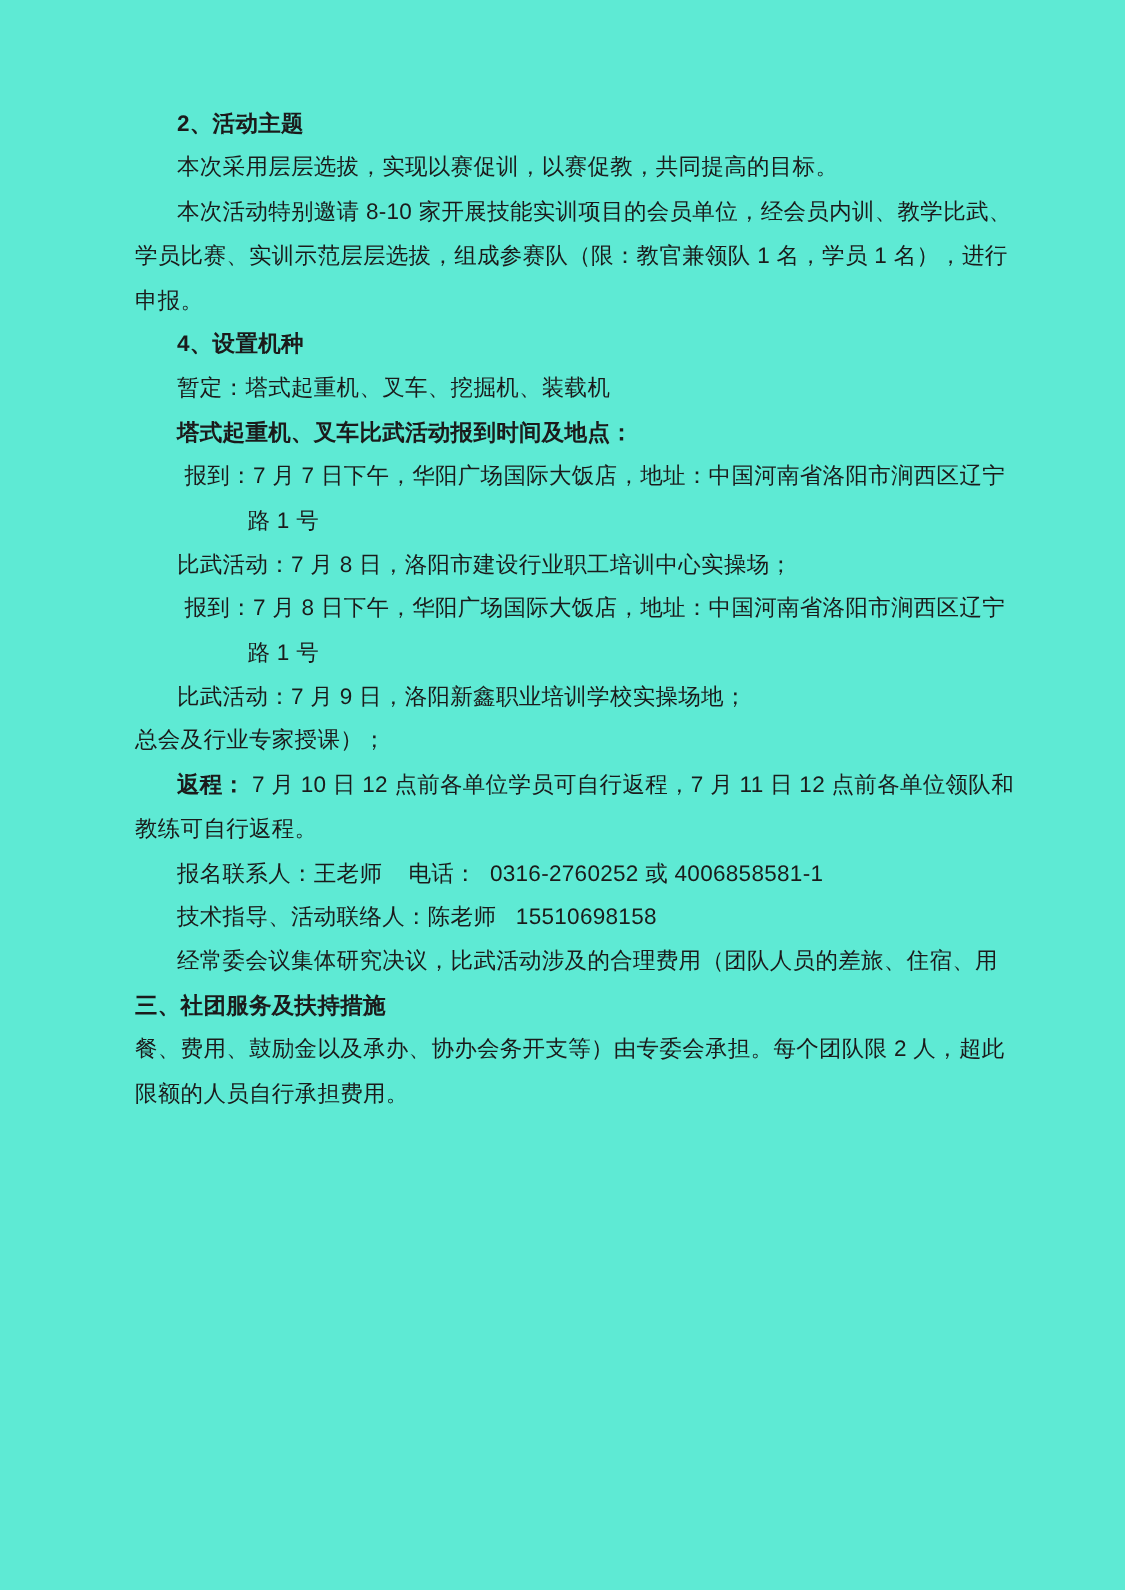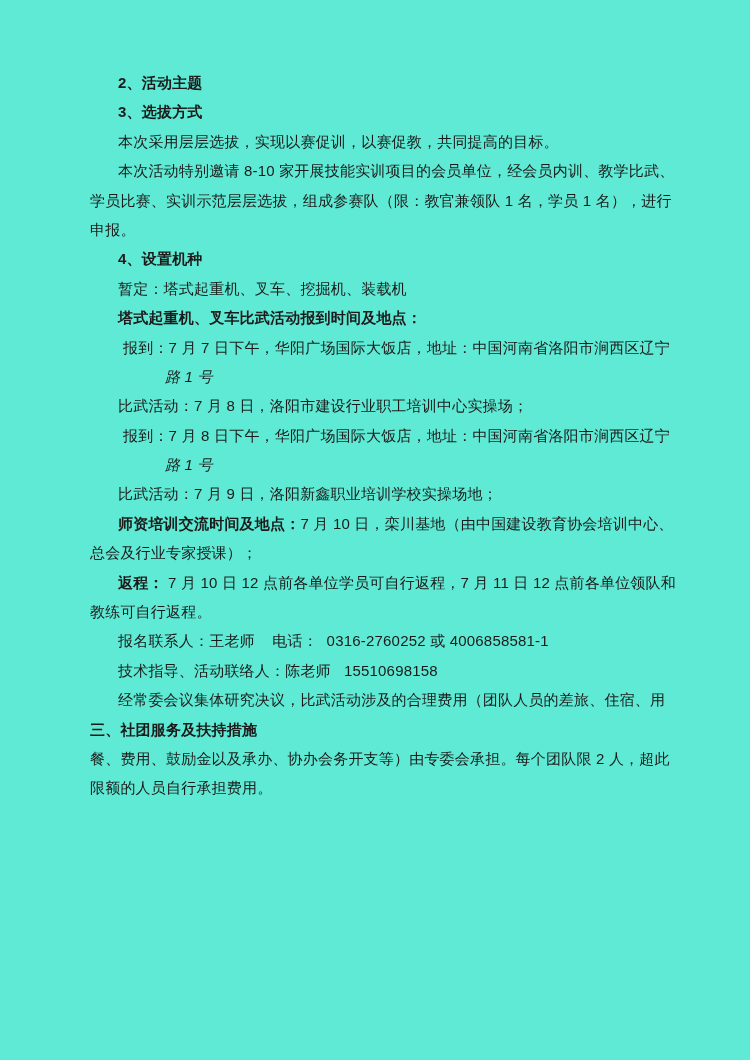--- a/index.html
+++ b/index.html
@@ -22,42 +22,40 @@
   .line {
     height: 29.4px;
     line-height: 29.4px;
     white-space: pre;
     letter-spacing: 0.2px;
   }
   .line .bseg { font-weight: 700; }
   .ind0 { padding-left: 0; }
   .ind1 { padding-left: 28px; }
   .ind2 { padding-left: 33px; }
-  .ind3 { padding-left: 75px; font-style: italic; }
+  .ind3 { padding-left: 75px; }
 </style>
 </head>
 <body>
 
 <div class="page">
     <div class="line ind1"><span class="bseg">2、活动主题</span><span></span></div>
-    <div class="line ind1"><span class="bseg">3、选拔方式</span><span></span></div>
     <div class="line ind1"><span class="bseg"></span><span>本次采用层层选拔，实现以赛促训，以赛促教，共同提高的目标。</span></div>
     <div class="line ind1"><span class="bseg"></span><span>本次活动特别邀请 8-10 家开展技能实训项目的会员单位，经会员内训、教学比武、</span></div>
     <div class="line ind0"><span class="bseg"></span><span>学员比赛、实训示范层层选拔，组成参赛队（限：教官兼领队 1 名，学员 1 名），进行</span></div>
     <div class="line ind0"><span class="bseg"></span><span>申报。</span></div>
     <div class="line ind1"><span class="bseg">4、设置机种</span><span></span></div>
     <div class="line ind1"><span class="bseg"></span><span>暂定：塔式起重机、叉车、挖掘机、装载机</span></div>
     <div class="line ind1"><span class="bseg">塔式起重机、叉车比武活动报到时间及地点：</span><span></span></div>
     <div class="line ind2"><span class="bseg"></span><span>报到：7 月 7 日下午，华阳广场国际大饭店，地址：中国河南省洛阳市涧西区辽宁</span></div>
     <div class="line ind3"><span class="bseg"></span><span>路 1 号</span></div>
     <div class="line ind1"><span class="bseg"></span><span>比武活动：7 月 8 日，洛阳市建设行业职工培训中心实操场；</span></div>
     <div class="line ind2"><span class="bseg"></span><span>报到：7 月 8 日下午，华阳广场国际大饭店，地址：中国河南省洛阳市涧西区辽宁</span></div>
     <div class="line ind3"><span class="bseg"></span><span>路 1 号</span></div>
     <div class="line ind1"><span class="bseg"></span><span>比武活动：7 月 9 日，洛阳新鑫职业培训学校实操场地；</span></div>
-    <div class="line ind1"><span class="bseg">师资培训交流时间及地点：</span><span>7 月 10 日，栾川基地（由中国建设教育协会培训中心、</span></div>
     <div class="line ind0"><span class="bseg"></span><span>总会及行业专家授课）；</span></div>
     <div class="line ind1"><span class="bseg">返程：</span><span> 7 月 10 日 12 点前各单位学员可自行返程，7 月 11 日 12 点前各单位领队和</span></div>
     <div class="line ind0"><span class="bseg"></span><span>教练可自行返程。</span></div>
     <div class="line ind1"><span class="bseg"></span><span>报名联系人：王老师    电话：  0316-2760252 或 4006858581-1</span></div>
     <div class="line ind1"><span class="bseg"></span><span>技术指导、活动联络人：陈老师   15510698158</span></div>
     <div class="line ind1"><span class="bseg"></span><span>经常委会议集体研究决议，比武活动涉及的合理费用（团队人员的差旅、住宿、用</span></div>
     <div class="line ind0"><span class="bseg">三、社团服务及扶持措施</span><span></span></div>
     <div class="line ind0"><span class="bseg"></span><span>餐、费用、鼓励金以及承办、协办会务开支等）由专委会承担。每个团队限 2 人，超此</span></div>
     <div class="line ind0"><span class="bseg"></span><span>限额的人员自行承担费用。</span></div>
   </div>

